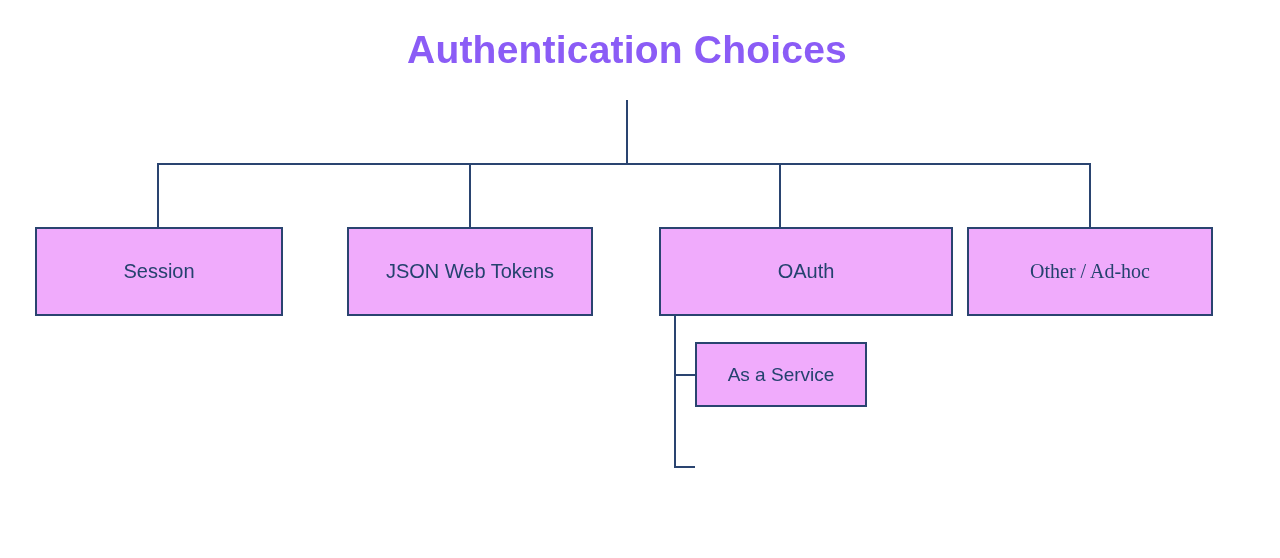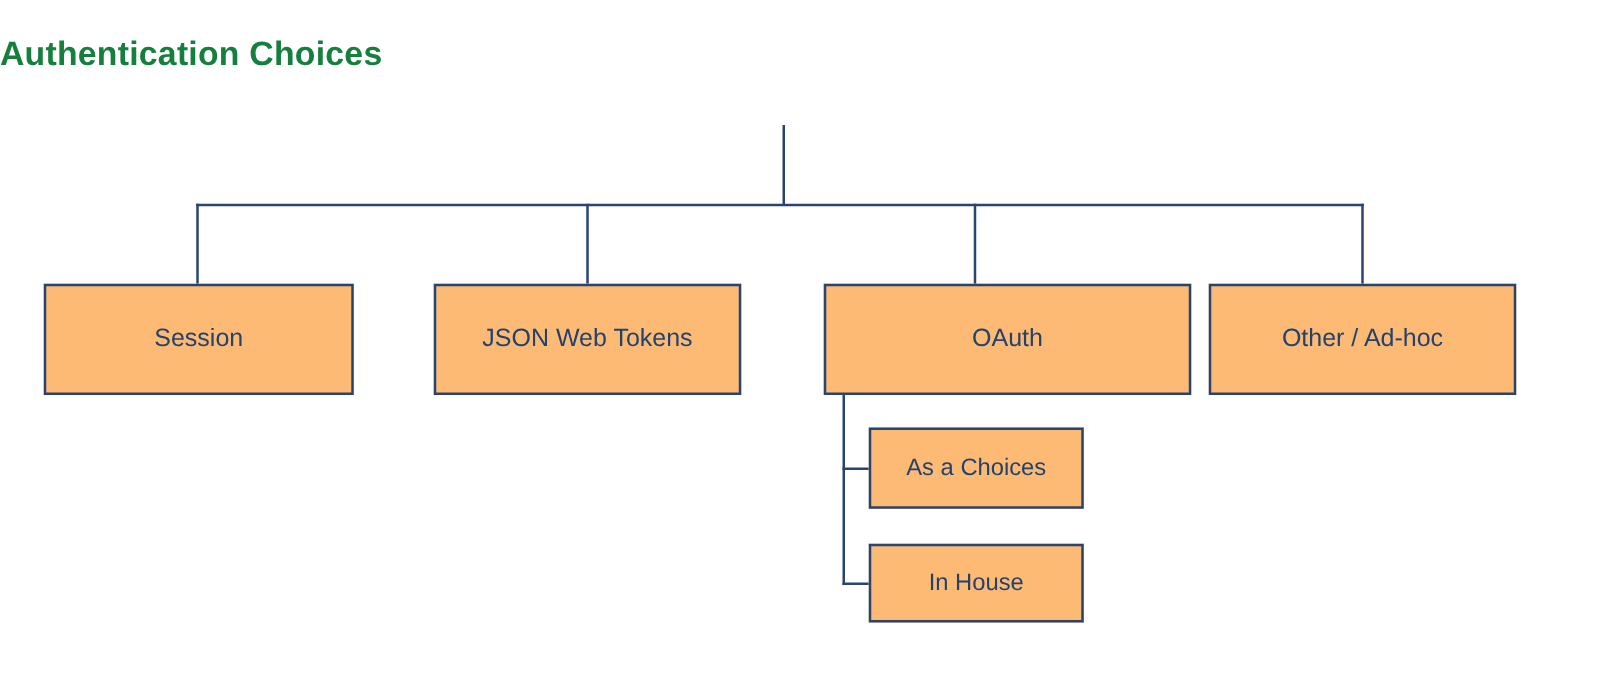--- a/index.html
+++ b/index.html
@@ -13,42 +13,43 @@
     width: 1280px;
     height: 558px;
     background: #ffffff;
     overflow: hidden;
   }
   .diagram-title {
     position: absolute;
     left: 0;
     top: 28px;
     width: 1254px;          
-    font-size: 27px;
+    text-align: center;
+    font-size: 39px;
     font-weight: bold;
-    color: #15803d;
+    color: #8b5cf6;
     letter-spacing: 0.2px;
   }
   .node {
     position: absolute;
     box-sizing: border-box;
     border: 2px solid #2a4470;
-    background: #fdba74;
+    background: #f0abfc;
     display: flex;
     align-items: center;
     justify-content: center;
     font-size: 20px;
     color: #24426e;
     text-align: center;
   }
   .node.level1 { top: 227px; height: 89px; }
   .node-session { left: 35px;  width: 248px; }
   .node-jwt     { left: 347px; width: 246px; justify-content: center; }
   .node-oauth   { left: 659px; width: 294px; }
-  .node-other   { left: 967px; width: 246px; }
+  .node-other   { left: 967px; width: 246px; font-family: Liberation Serif, serif; }
   .node.level2  { left: 695px; width: 172px; font-size: 19px; }
   .node-service { top: 342px; height: 65px; }
   .node-inhouse { top: 435px; height: 63px; }
 
   .line {
     position: absolute;
     background: #2a4470;
   }
   .v { width: 2px; }
   .h { height: 2px; }
@@ -90,20 +91,17 @@
 
   <div class="node level1 node-oauth">
     <span>OAuth</span>
   </div>
 
   <div class="node level1 node-other">
     <span>Other / Ad-hoc</span>
   </div>
 
   <div class="node level2 node-service">
-    <span>As a Choices</span>
+    <span>As a Service</span>
   </div>
 
-  <div class="node level2 node-inhouse">
-    <span>In House</span>
-  </div>
 
 </div>
 
 </body></html>

